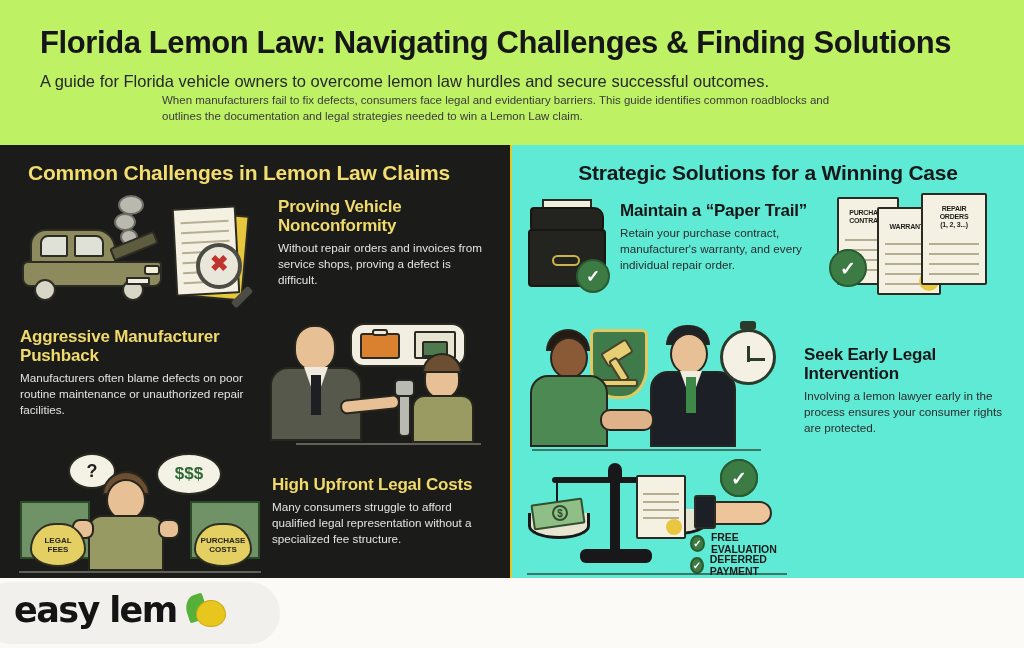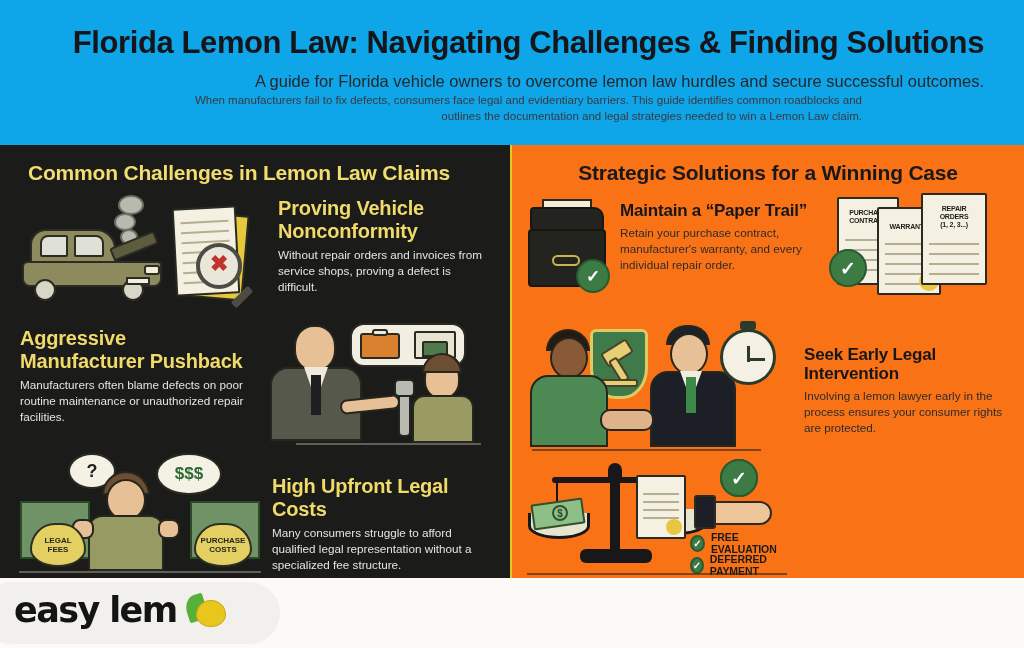--- a/index.html
+++ b/index.html
@@ -15,22 +15,22 @@
   #infographic {
     position: relative;
     width: 1024px;
     height: 648px;
     background: #fbfaf7;
   }
 
   
   .header {
     padding: 26px 40px 0 40px;
-    text-align: right;
-    background: #0ea5e9;
+    text-align: left;
+    background: #bef264;
     height: 145px;
   }
   .header-title {
     font-size: 31px;
     font-weight: bold;
     color: #16161a;
     letter-spacing: -0.4px;
     line-height: 1.1;
   }
   .header-subtitle {
@@ -61,21 +61,21 @@
     width: 512px;
     height: 433px;
     background: #1b1b19;
     position: relative;
     overflow: hidden;
     border-right: 2px solid #e6c820;
   }
   .panel-right {
     width: 512px;
     height: 433px;
-    background: #f97316;
+    background: #5eead4;
     position: relative;
     overflow: hidden;
   }
 
   .panel-heading-left {
     font-size: 21px;
     font-weight: bold;
     color: #f2dd6e;
     padding: 16px 0 0 28px;
     letter-spacing: -0.2px;
@@ -100,21 +100,21 @@
   .row.art-left { flex-direction: row; }
   .row.art-right { }
 
   .art {
     flex: 0 0 auto;
     position: relative;
   }
   .copy { flex: 1 1 auto; padding: 0 6px; }
 
   .item-title-dark {
-    font-size: 20px;
+    font-size: 17px;
     font-weight: bold;
     color: #f0da6a;
     line-height: 1.13;
     letter-spacing: -0.2px;
   }
   .item-body-dark {
     font-size: 11.7px;
     color: #e3e3e0;
     line-height: 1.36;
     margin-top: 5px;

